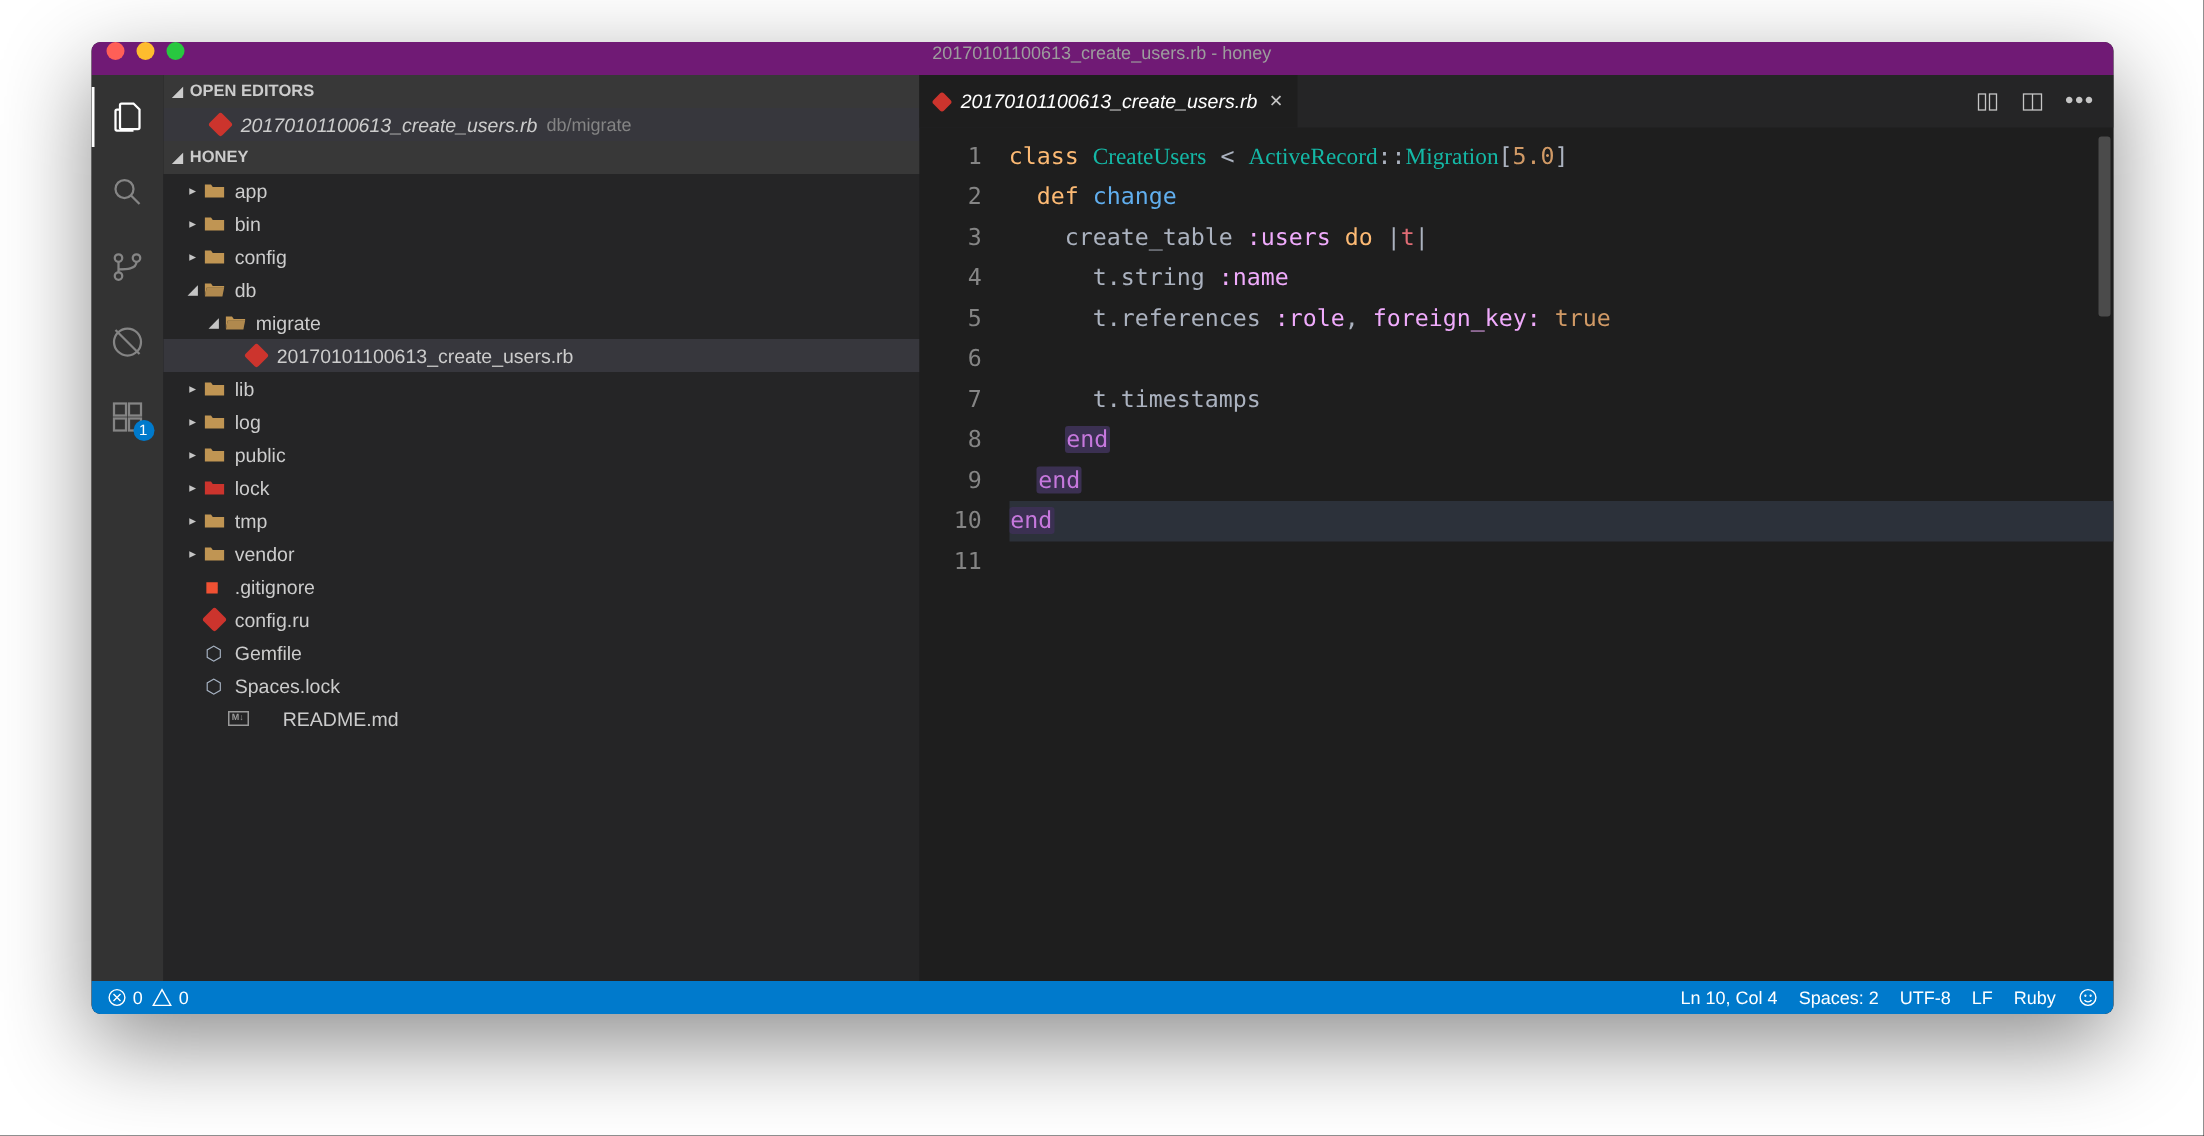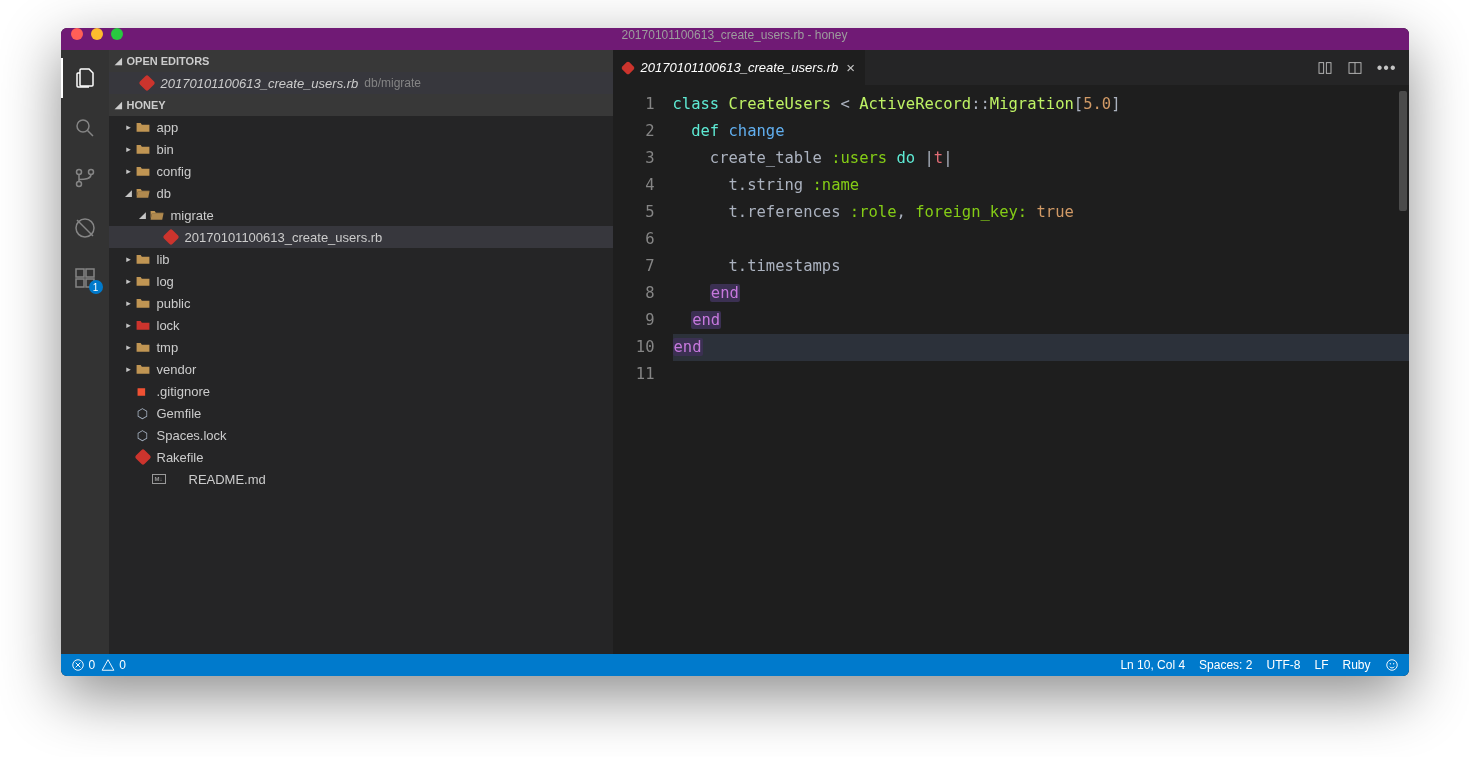--- a/index.html
+++ b/index.html
@@ -112,24 +112,24 @@
   flex: 1; display: flex; font-family: Menlo, Consolas, monospace; font-size: 15.5px;
   line-height: 27px; padding-top: 6px; position: relative;
 }
 .gutter {
   width: 60px; text-align: right; color: #858585; padding-right: 18px;
   user-select: none;
 }
 .code { flex: 1; color: #abb2bf; white-space: pre; }
 .code .line { height: 27px; }
 .code .hl-line { background: #2c313a; display: block; width: 100%; }
-.kw { color: #5eead4; }
-.cls { color: #bef264; }
+.kw { color: #fdba74; }
+.cls { color: #14b8a6; font-family: Liberation Serif, serif; }
 .fn { color: #61afef; }
-.sym { color: #84cc16; }
+.sym { color: #f0abfc; }
 .var { color: #e06c75; }
 .num { color: #d19a66; }
 .kw2 { color: #c678dd; background: #3b3052; border-radius: 2px; padding: 0 1px; }
 .minimap-scroll {
   position: absolute; right: 2px; top: 6px; width: 8px; height: 120px;
   background: #4b4b4b; border-radius: 2px;
 }
 .statusbar {
   height: 22px; background: #007acc; color: #fff; display: flex; align-items: center;
   font-size: 12px; padding: 0 10px; flex-shrink: 0;
@@ -324,37 +324,37 @@
           <div class="row" style="padding-left: 14px;">
             <span class="tw"></span>
             <span class="ico">
               <span style="color:#f05133;font-size:14px;transform:rotate(45deg);display:inline-block">◆</span>
             </span>
             <span>.gitignore</span>
           </div>
           <div class="row" style="padding-left: 14px;">
             <span class="tw"></span>
             <span class="ico">
+              <span class="ruby-ico"></span>
+            </span>
+            <span>config.ru</span>
+          </div>
+          <div class="row" style="padding-left: 14px;">
+            <span class="tw"></span>
+            <span class="ico">
               <span style="color:#a8b4c4;font-size:13px">⬡</span>
             </span>
             <span>Gemfile</span>
           </div>
           <div class="row" style="padding-left: 14px;">
             <span class="tw"></span>
             <span class="ico">
               <span style="color:#a8b4c4;font-size:13px">⬡</span>
             </span>
             <span>Spaces.lock</span>
-          </div>
-          <div class="row" style="padding-left: 14px;">
-            <span class="tw"></span>
-            <span class="ico">
-              <span class="ruby-ico"></span>
-            </span>
-            <span>Rakefile</span>
           </div>
           <div class="row" style="padding-left: 14px; gap: 16px;">
             <span class="tw"></span>
             <span class="ico">
               <span class="md-ico">M↓</span>
             </span>
             <span>README.md</span>
           </div>
         </div>
     </div>

